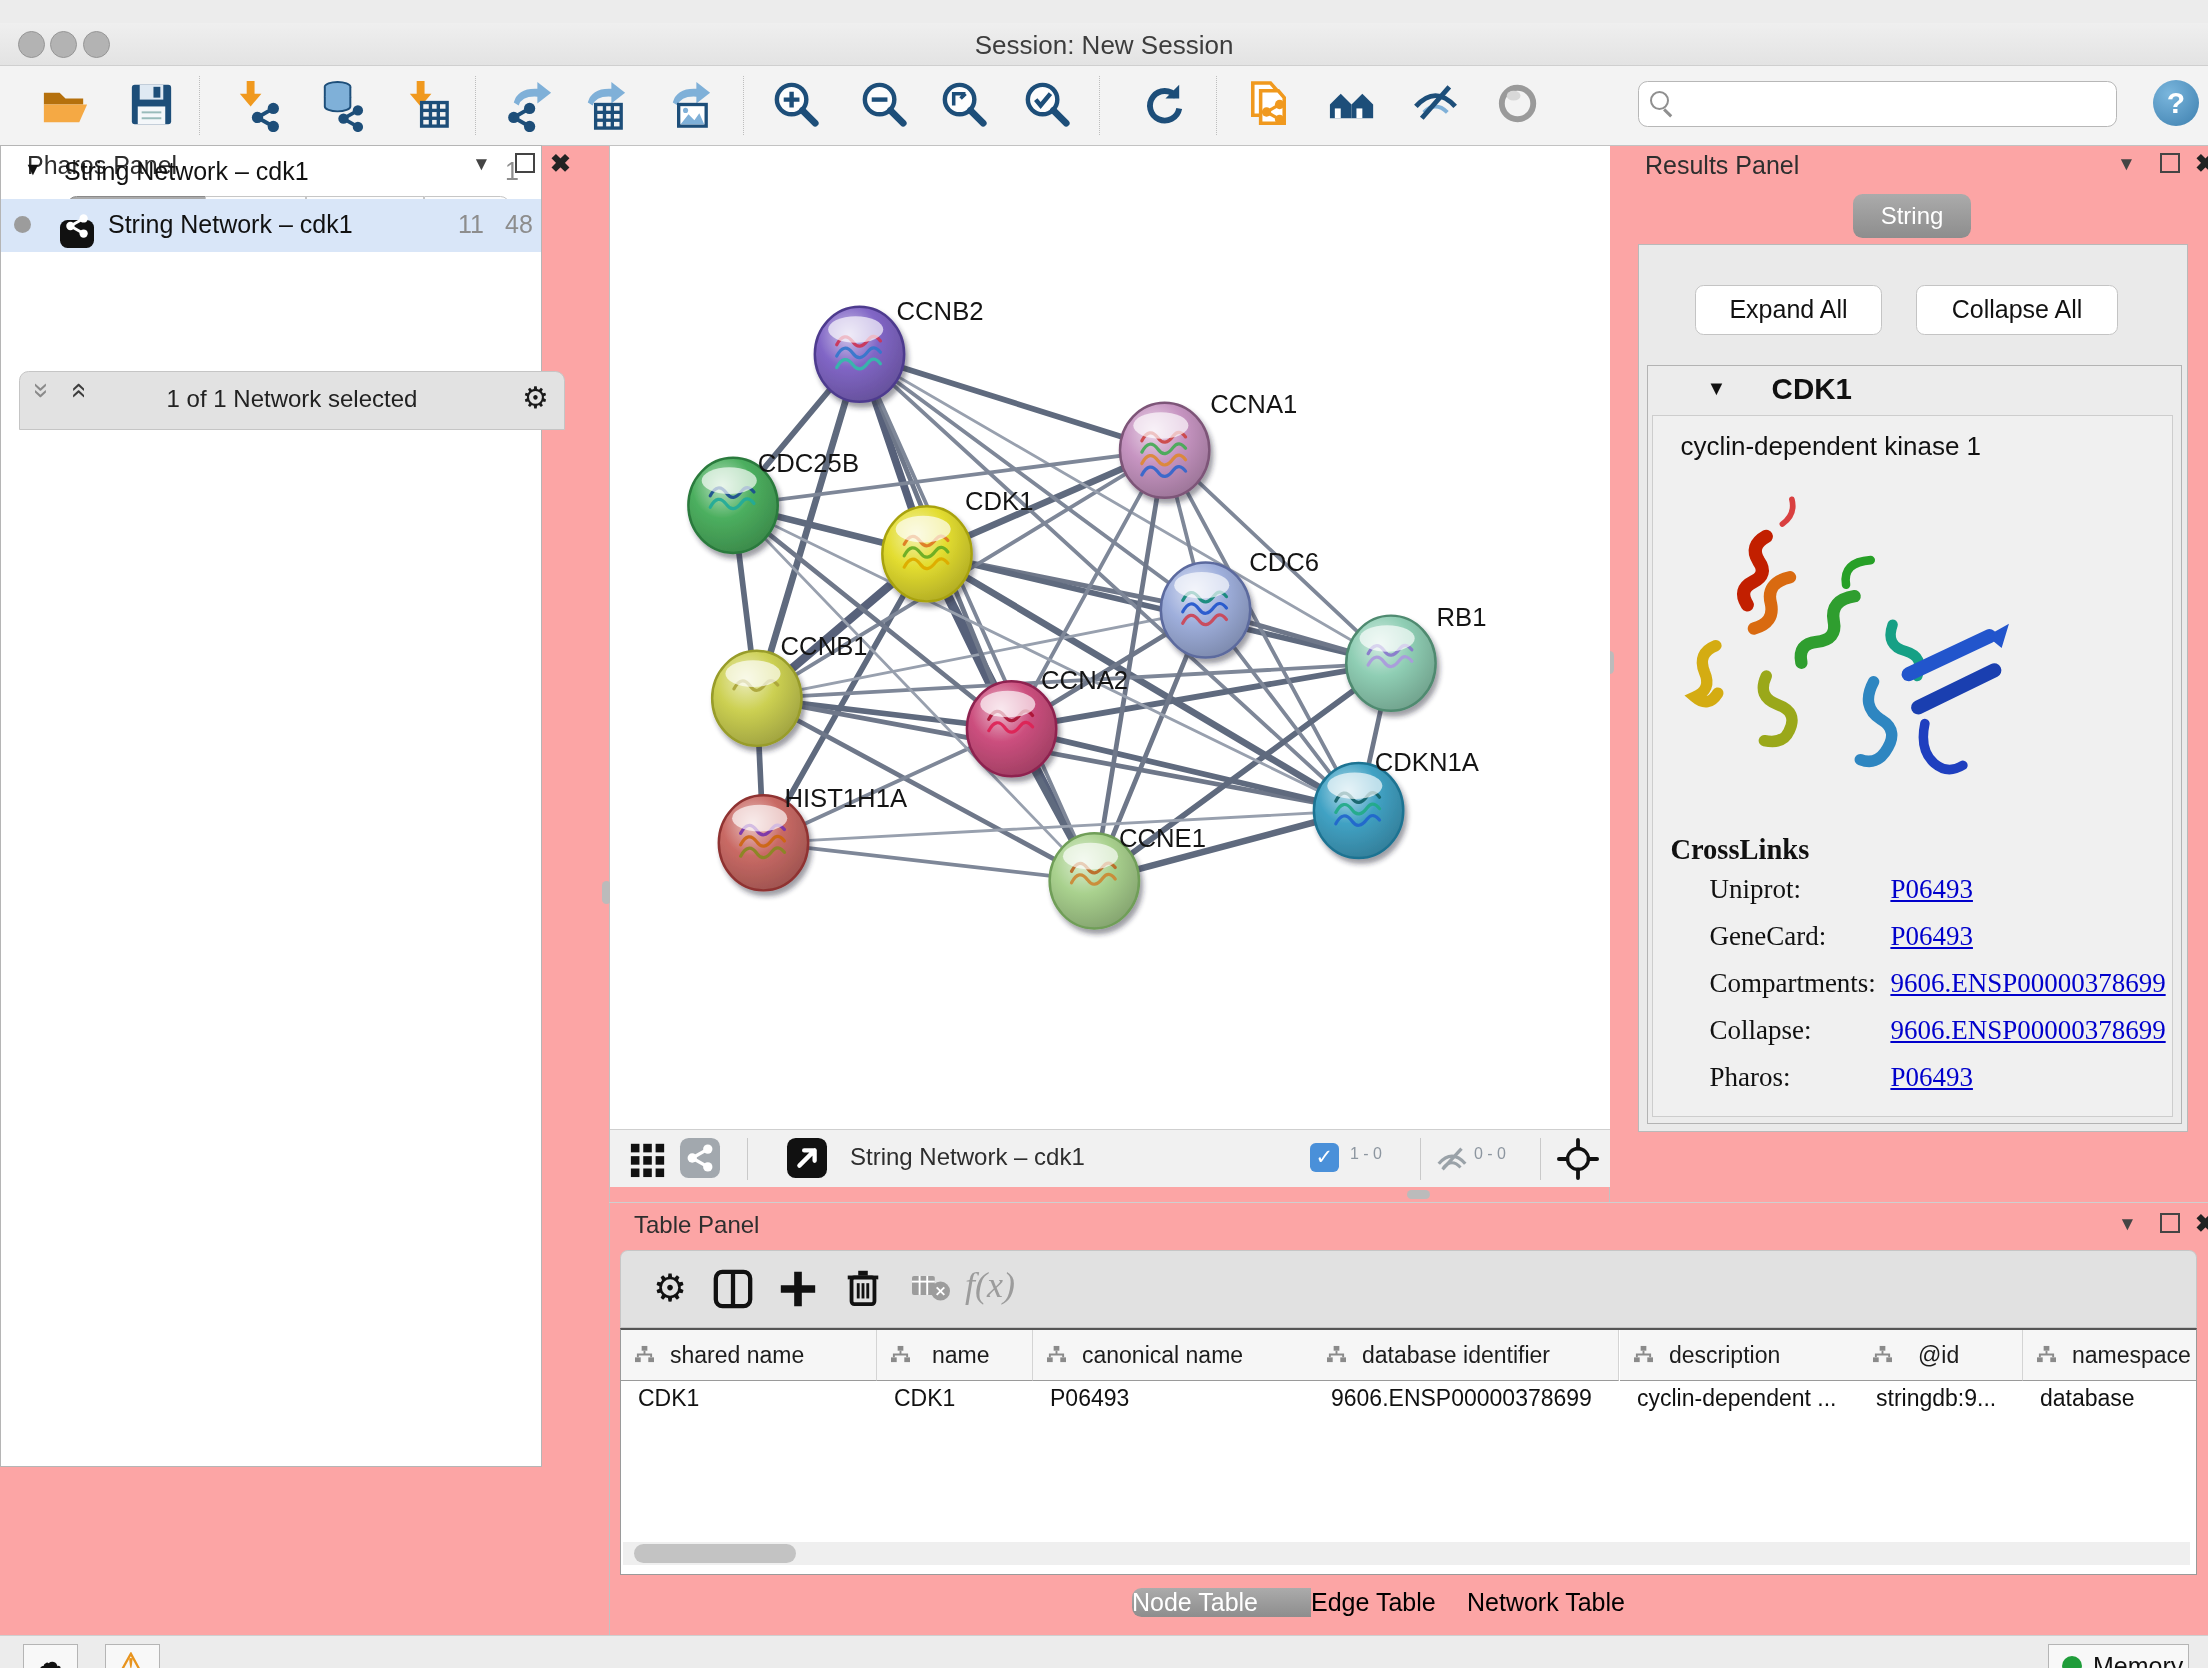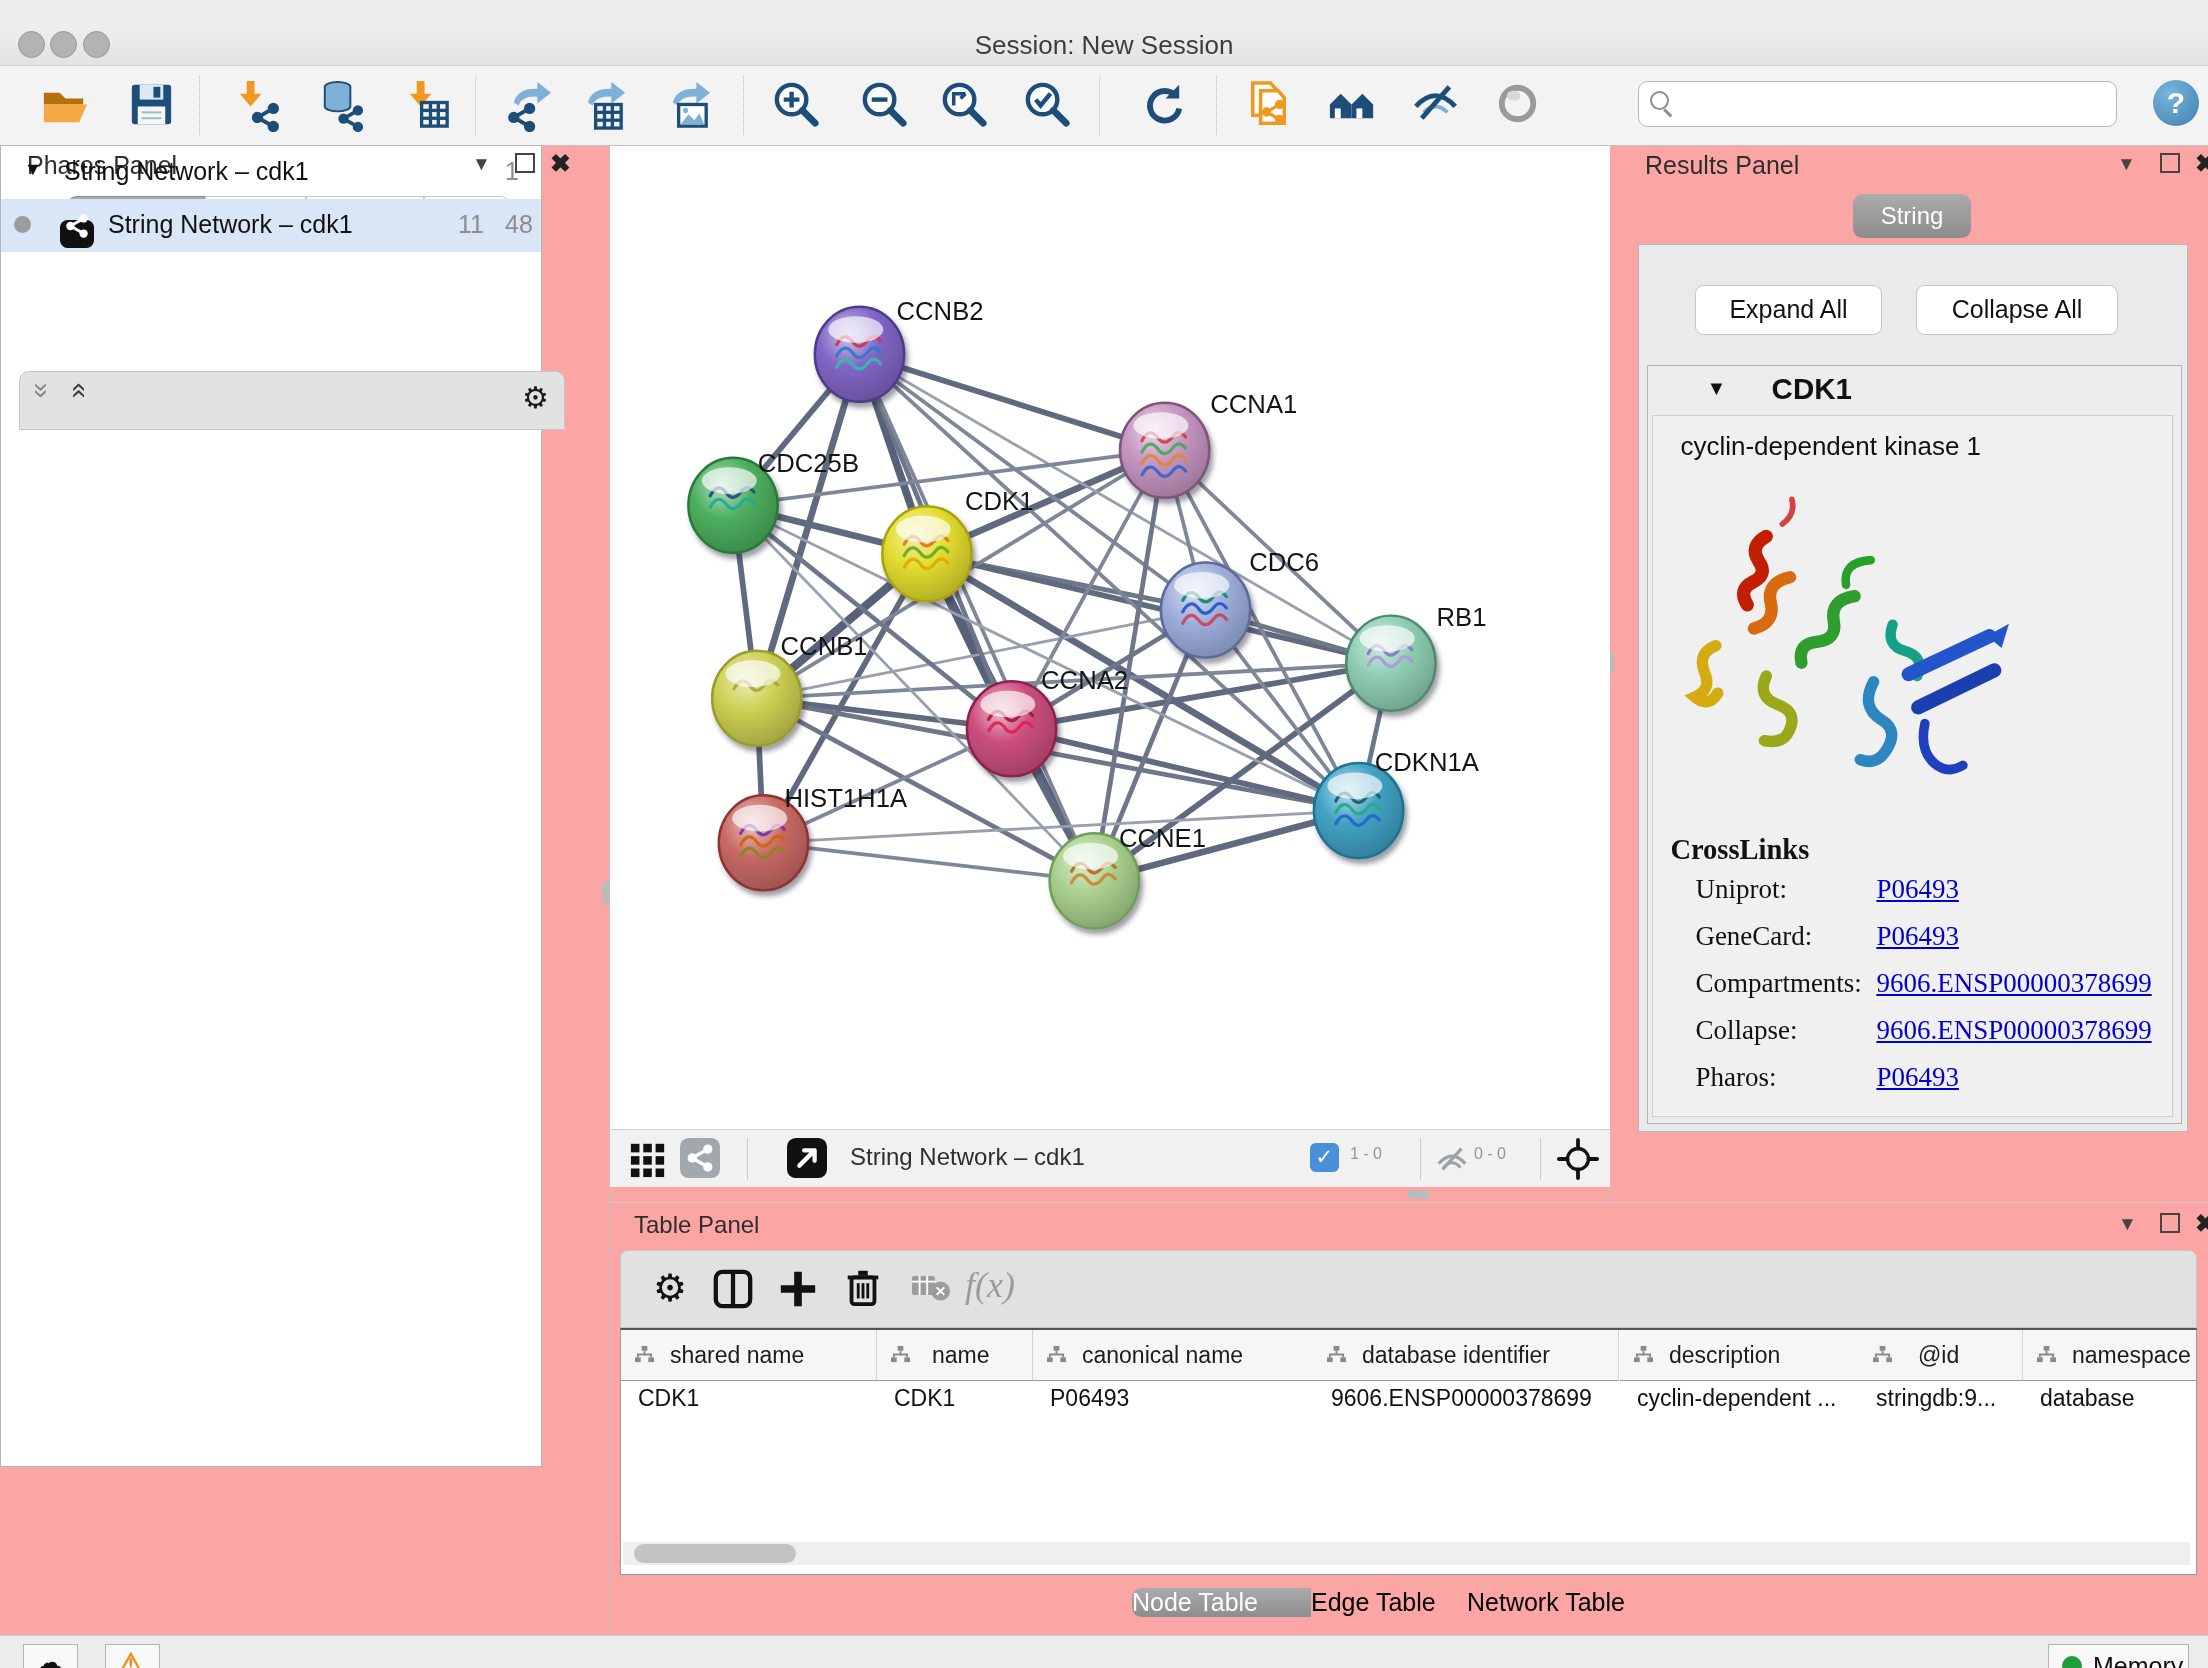--- a/index.html
+++ b/index.html
@@ -247,20 +247,21 @@
     <div class="pt-close abs" style="left:550px;top:5.7px">✖</div>
     <div class="tabbar" id="cp-tabs">
         <div class="tab sel" style="left: 67px; top: 51px; width: 139px; border-radius: 9.5px 0px 0px 9.5px;">Network</div>
         <div class="tab" style="left: 205px; top: 51px; width: 101px;">Style</div>
         <div class="tab" style="left: 306px; top: 51px; width: 118px;">Select</div>
         <div class="tab" style="left: 424px; top: 51px; width: 86px; border-radius: 0px 9.5px 9.5px 0px;">Sets</div>
       </div>
     <div id="cp-subbox" class="abs">
       <span class="chev abs" style="left:15px;top:1.9px;transform:rotate(90deg)">»</span>
       <span class="chev abs" style="left:49px;top:1.9px;transform:rotate(-90deg);color:#3c3c3c">»</span>
+      <span class="abs" style="left:0;top:13.3px;width:100%;text-align:center;font-size:24px;color:#222">1 of 1 Network selected</span>
       <span class="gear abs" style="left:502px;top:7.6px">⚙</span>
     </div>
     <div id="cp-list">
       <div class="net-row">
         <span class="abs" style="left:23px;top:13.3px;font-size:18px">▼</span>
         <span class="abs" style="left:63px;top:11.4px">String Network – cdk1</span>
         <span class="cnt abs" style="left:504px;top:11.4px">1</span>
       </div>
       <div class="net-row row-sel">
         <span class="abs" style="left:13.3px;top:17px;width:17px;height:17px;border-radius:50%;background:#9c9c9c"></span>
@@ -578,21 +579,21 @@
             <path d="M205,80 q-30,2 -26,26" stroke="#27a027" stroke-width="9"></path>
             <path d="M228,148 q-8,22 14,28 q20,6 12,26" stroke="#16a085" stroke-width="11"></path>
             <path d="M208,208 q-14,26 8,40 q20,12 4,34 q-10,14 -26,8" stroke="#2e86c1" stroke-width="12"></path>
             <path d="M245,200 L330,160" stroke="#2255cc" stroke-width="15"></path>
             <path d="M255,235 L335,196" stroke="#1a3fb0" stroke-width="15"></path>
             <path d="M330,160 l18,-10 -6,20 z" stroke="#2255cc" stroke-width="3" fill="#2255cc"></path>
             <path d="M262,252 q-6,28 10,42 q14,12 30,2" stroke="#1f3fbf" stroke-width="10"></path>
           </g>
         </svg>
         <div class="serif abs" style="left:17px;top:418px;font-size:28.5px;font-weight:bold;color:#111">CrossLinks</div>
-        <div id="xlinks" class="abs serif" style="left:2px;top:458px;width:521px">
+        <div id="xlinks" class="abs serif" style="left:16px;top:458px;width:521px">
             <div class="xlink-row">
               <span class="xlink-label">Uniprot:</span>
               <span class="xlink-val">P06493</span>
             </div>
             <div class="xlink-row">
               <span class="xlink-label">GeneCard:</span>
               <span class="xlink-val">P06493</span>
             </div>
             <div class="xlink-row">
               <span class="xlink-label">Compartments:</span>

